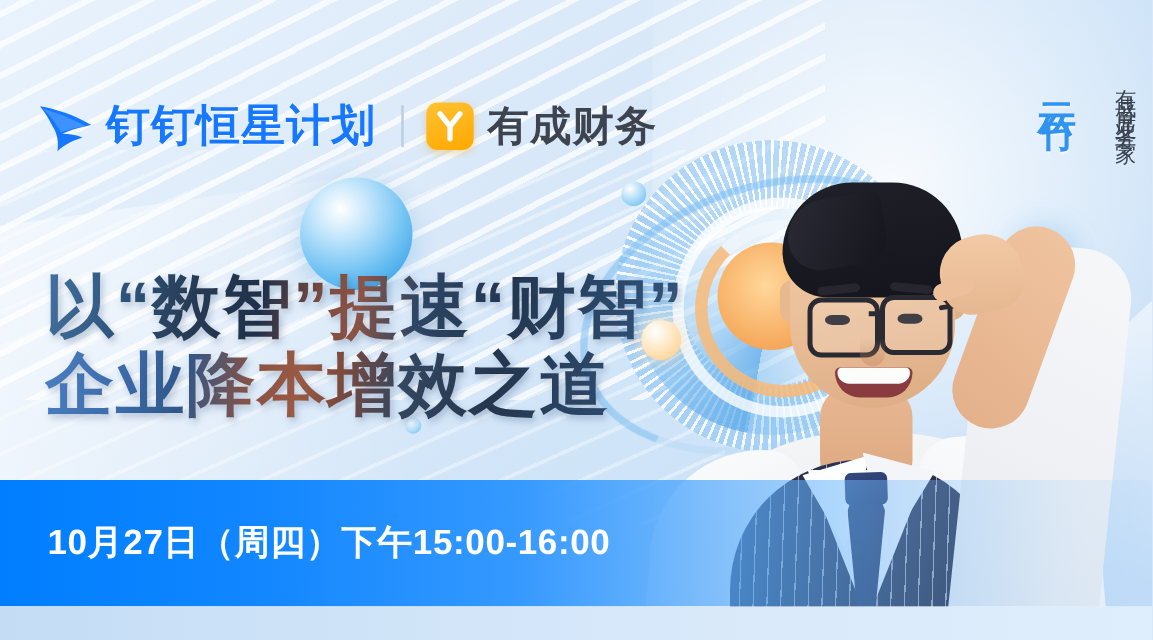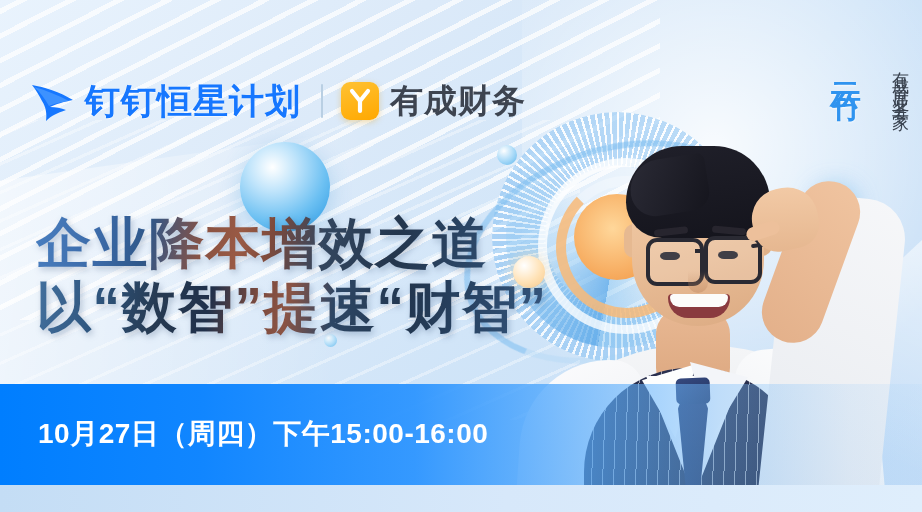--- a/index.html
+++ b/index.html
@@ -416,22 +416,22 @@
     <span class="yc-mark">
       <svg viewBox="0 0 38 38" width="38" height="38" aria-hidden="true">
         <path d="M11 9 L19 19 L27 9" stroke="#ffffff" stroke-width="4.2" stroke-linecap="round" fill="none"></path>
         <path d="M19 19 L19 29" stroke="#ffffff" stroke-width="4.2" stroke-linecap="round" fill="none"></path>
       </svg>
     </span>
     <span class="yc-text">有成财务</span>
   </div>
 
   <div class="headline">
+    <div class="hl-line l2">以“数智”提速“财智”</div>
     <div class="hl-line l1">企业降本增效之道</div>
-    <div class="hl-line l2">以“数智”提速“财智”</div>
   </div>
 
   <div class="date-bar"></div>
   <div class="date-text">10月27日（周四）下午15:00-16:00</div>
   <div class="footer-strip"></div>
 
   <div class="speaker-name">云竹</div>
   <div class="speaker-title">有成首席业务专家</div>
 
 </div>

